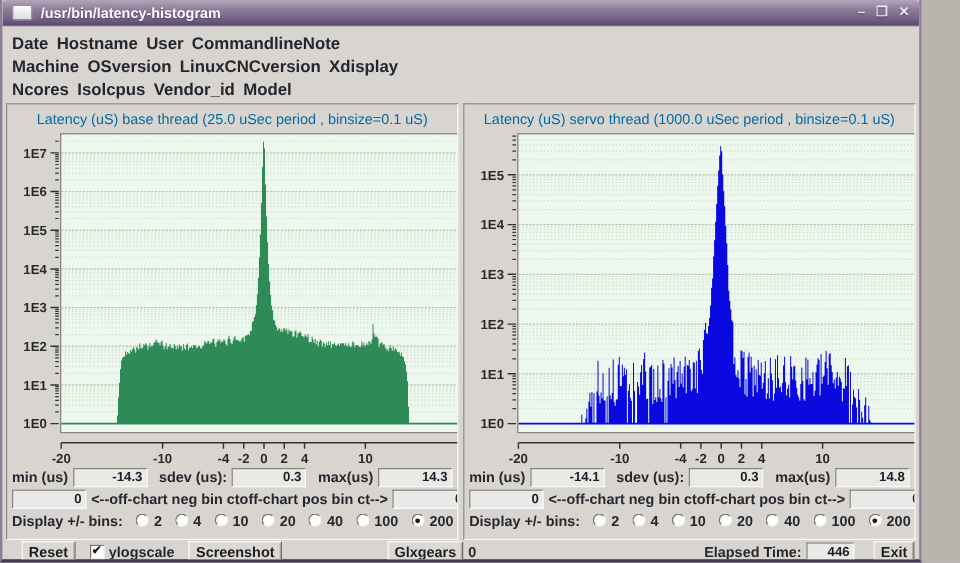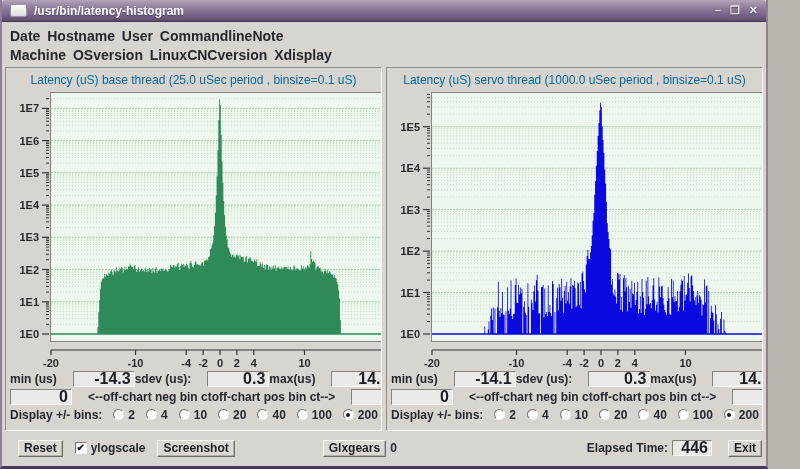--- a/index.html
+++ b/index.html
@@ -14,23 +14,23 @@
   
   .infobar{padding:5px 8px 2px 8px;flex:0 0 auto;}
   .info-row{font-weight:bold;font-size:14px;color:#26262e;line-height:19px;word-spacing:3px;white-space:nowrap;}
   
   .charts-row{flex:0 0 364px;display:flex;gap:4px;padding:0 3px;}
   .chart-panel{flex:1 1 0;border:1px solid;border-color:#8f8a84 #fcfbfa #fcfbfa #8f8a84;background:#d8d5d1;display:flex;flex-direction:column;padding-top:2px;overflow:hidden;}
   .chart-title{height:21px;flex:0 0 21px;text-align:center;font-size:12px;color:#0369a1;line-height:20px;white-space:nowrap;}
   svg.chart{display:block;width:391px;height:278px;flex:0 0 278px;margin-left:1px;}
   .stats-row{height:19px;flex:0 0 19px;display:flex;align-items:center;justify-content:space-between;padding:0 4px;}
   .stats-row2{height:18px;flex:0 0 18px;display:flex;align-items:center;justify-content:space-between;padding:0 4px;}
-  .s-group{display:flex;align-items:center;gap:16px;}
+  .s-group{display:flex;align-items:center;gap:4px;}
   .s-label{font-weight:bold;font-size:12px;color:#26262e;white-space:nowrap;}
-  .entry{height:16px;min-width:62px;background:#e9e9e7;border:1px solid;border-color:#87827c #fbfaf8 #fbfaf8 #87827c;display:inline-flex;align-items:center;justify-content:flex-end;font-weight:bold;font-size:16px;color:#1d1d24;padding:0 3px;}
+  .entry{height:16px;min-width:62px;background:#e9e9e7;border:1px solid;border-color:#87827c #fbfaf8 #fbfaf8 #87827c;display:inline-flex;align-items:center;justify-content:flex-end;font-weight:bold;font-size:11px;color:#1d1d24;padding:0 3px;}
   .entry.small{min-width:40px;}
   
   .radio-row{height:17px;flex:0 0 17px;display:flex;align-items:center;padding:0 4px;gap:11px;}
   .radio-item{display:inline-flex;align-items:center;gap:4px;}
   .radio{width:11px;height:11px;border-radius:50%;background:#fdfdfd;border:1px solid;border-color:#79746e #f5f4f2 #f5f4f2 #79746e;position:relative;display:inline-block;}
   .radio.sel::after{content:"";position:absolute;left:2.5px;top:2.5px;width:4px;height:4px;border-radius:50%;background:#1b1b1b;}
   .radio-label{font-weight:bold;font-size:12px;color:#26262e;}
   
   .bottombar{flex:1 1 auto;display:flex;align-items:center;padding:1px 4px 2px 4px;}
   .btn{height:17px;background:#dcd9d5;border:1px solid;border-color:#fbfaf8 #6e6a64 #6e6a64 #fbfaf8;box-shadow:inset -1px -1px 0 #b5b1ac;display:inline-flex;align-items:center;font-weight:bold;font-size:12px;color:#1d1d24;padding:0 5px;white-space:nowrap;margin-left:12px;}
@@ -49,20 +49,21 @@
     <div class="win-controls">
       <span class="win-btn">–</span>
       <span class="win-btn">❐</span>
       <span class="win-btn">✕</span>
     </div>
   </div>
 
   <div class="infobar">
     <div class="info-row">Date Hostname User CommandlineNote</div>
     <div class="info-row">Machine OSversion LinuxCNCversion Xdisplay</div>
+    <div class="info-row">Ncores Isolcpus Vendor_id Model</div>
   </div>
 
   <div class="charts-row">
 
     <div class="chart-panel">
       <div class="chart-title">Latency (uS) base thread (25.0 uSec period , binsize=0.1 uS)</div>
       <svg class="chart" viewBox="0 0 391 278">
           <rect x="44" y="2" width="338" height="248" fill="#edf7ed"></rect>
           <line x1="44" x2="382" y1="233.3" y2="233.3" stroke="#c9dec9" stroke-width="1" stroke-dasharray="1 2"></line>
           <line x1="44" x2="382" y1="227.6" y2="227.6" stroke="#c9dec9" stroke-width="1" stroke-dasharray="1 2"></line>

